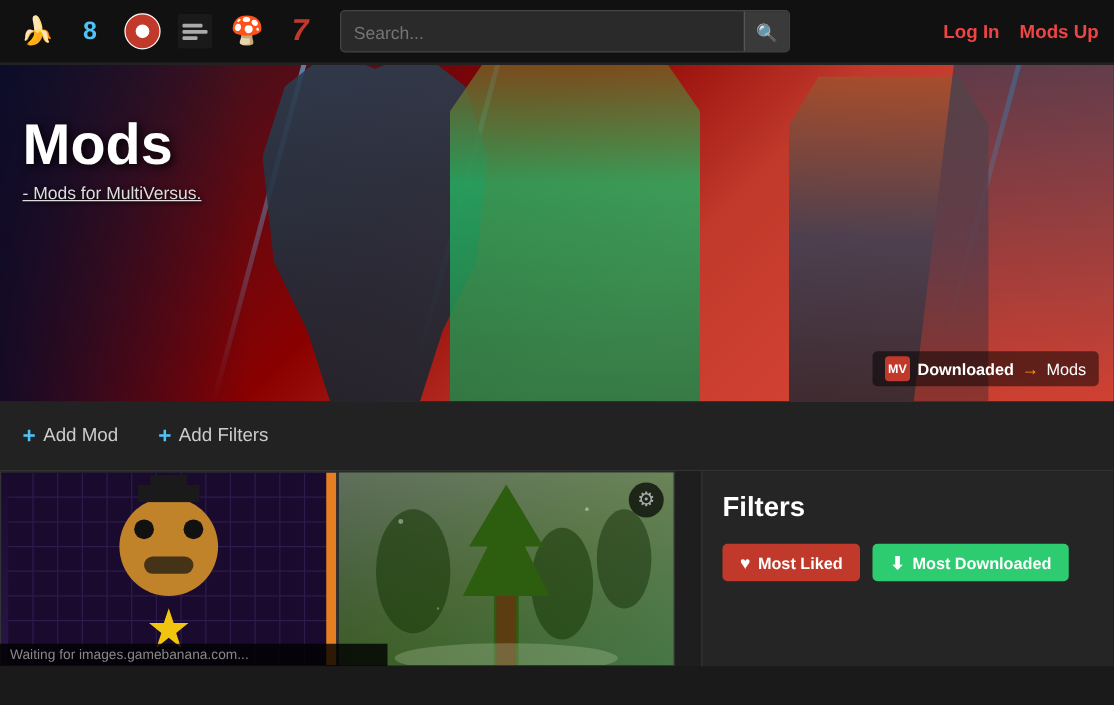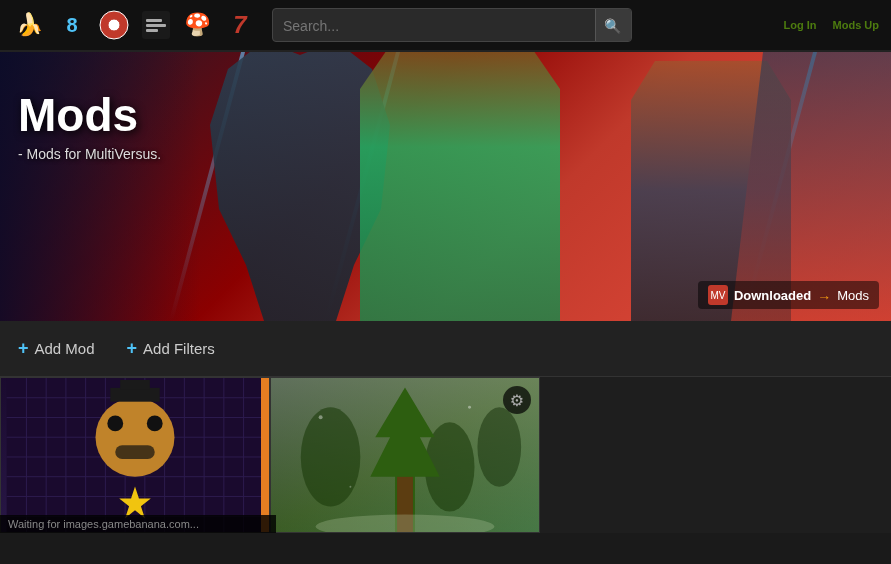--- a/index.html
+++ b/index.html
@@ -64,23 +64,23 @@
       color: #aaa;
       font-size: 14px;
     }
     #nav-auth {
       margin-left: auto;
       display: flex;
       gap: 16px;
       align-items: center;
     }
     .auth-link {
-      color: #4d7c0f;
+      color: #ef4444;
       font-weight: bold;
-      font-size: 11px;
+      font-size: 15px;
       cursor: pointer;
       text-decoration: none;
       text-align: center;
     }
 
     
     #hero-banner {
       position: relative;
       width: 100%;
       height: 269px;
@@ -105,20 +105,21 @@
       font-weight: 900;
       color: #fff;
       text-shadow: 2px 2px 8px #000;
       line-height: 1;
     }
     #hero-subtitle {
       font-size: 14px;
       color: #ddd;
       margin-top: 8px;
       text-shadow: 1px 1px 4px #000;
+      text-decoration: underline;
     }
 
     
     .char-shape {
       position: absolute;
       bottom: 0;
     }
     
     #char-batman {
       left: 210px;
@@ -174,21 +175,21 @@
     }
     #breadcrumb-game-icon {
       width: 20px;
       height: 20px;
       background: #c0392b;
       border-radius: 3px;
       display: flex;
       align-items: center;
       justify-content: center;
       font-size: 10px;
-      font-weight: normal;
+      font-weight: bold;
       color: #fff;
     }
     #breadcrumb-game-name {
       color: #fff;
       font-weight: bold;
       font-size: 13px;
     }
     #breadcrumb-arrow {
       color: #f39c12;
       font-size: 14px;
@@ -294,21 +295,21 @@
     }
 
     
     #status-bar {
       position: absolute;
       bottom: 0; left: 0;
       background: rgba(0,0,0,0.8);
       color: #888;
       font-size: 11px;
       padding: 3px 8px;
-      width: 276px;
+      width: 310px;
     }
 
     
     #filters-panel {
       width: 330px;
       background: #252525;
       padding: 16px;
       border-left: 1px solid #333;
     }
     #filters-title {
@@ -500,14 +501,27 @@
         </svg>
         <div class="gear-overlay">⚙</div>
       </div>
     </div>
 
     <div id="status-bar">
       <span>Waiting for images.gamebanana.com...</span>
     </div>
   </div>
 
+  <div id="filters-panel">
+    <h2 id="filters-title">Filters</h2>
+    <div id="filter-buttons">
+      <button class="filter-btn filter-btn-liked">
+        <span class="heart-icon">♥</span>
+        <span>Most Liked</span>
+      </button>
+      <button class="filter-btn filter-btn-downloaded">
+        <span class="download-icon">⬇</span>
+        <span>Most Downloaded</span>
+      </button>
+    </div>
+  </div>
 
 </div>
 
 </body></html>

